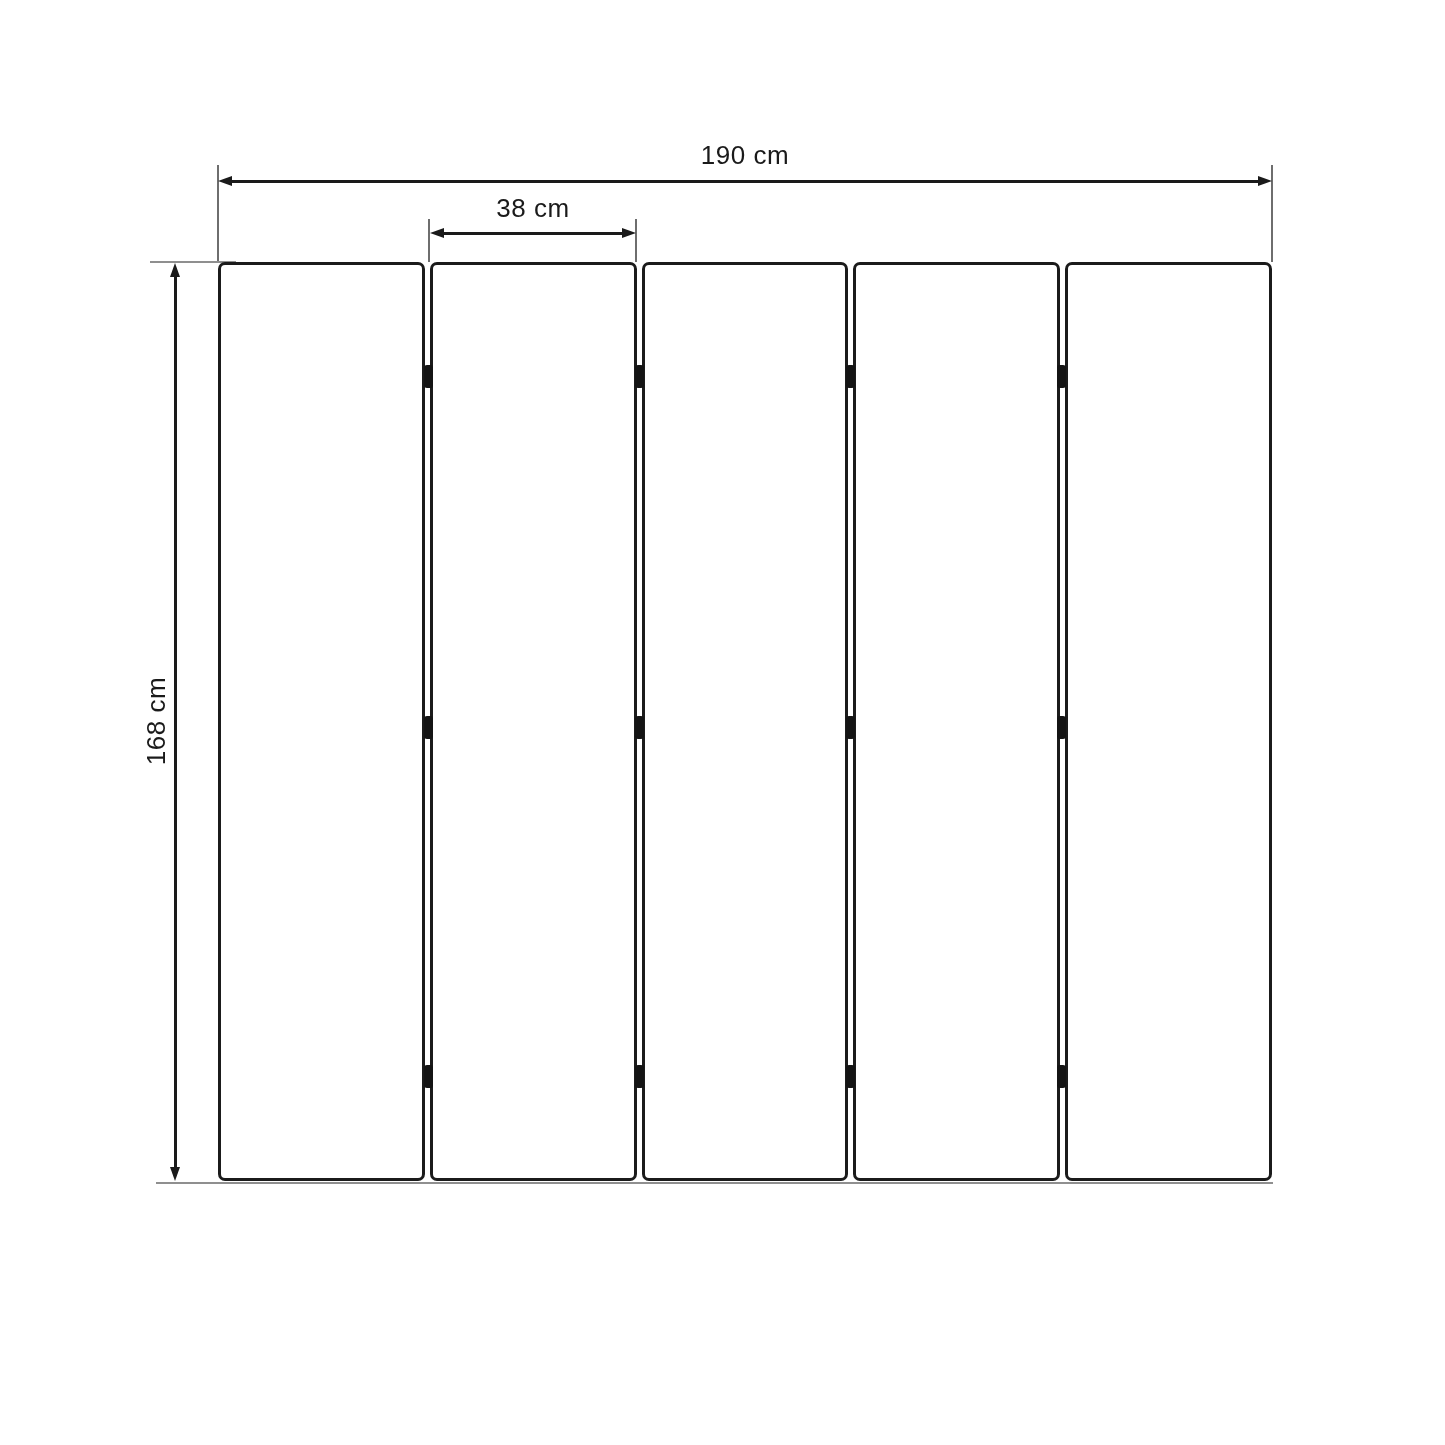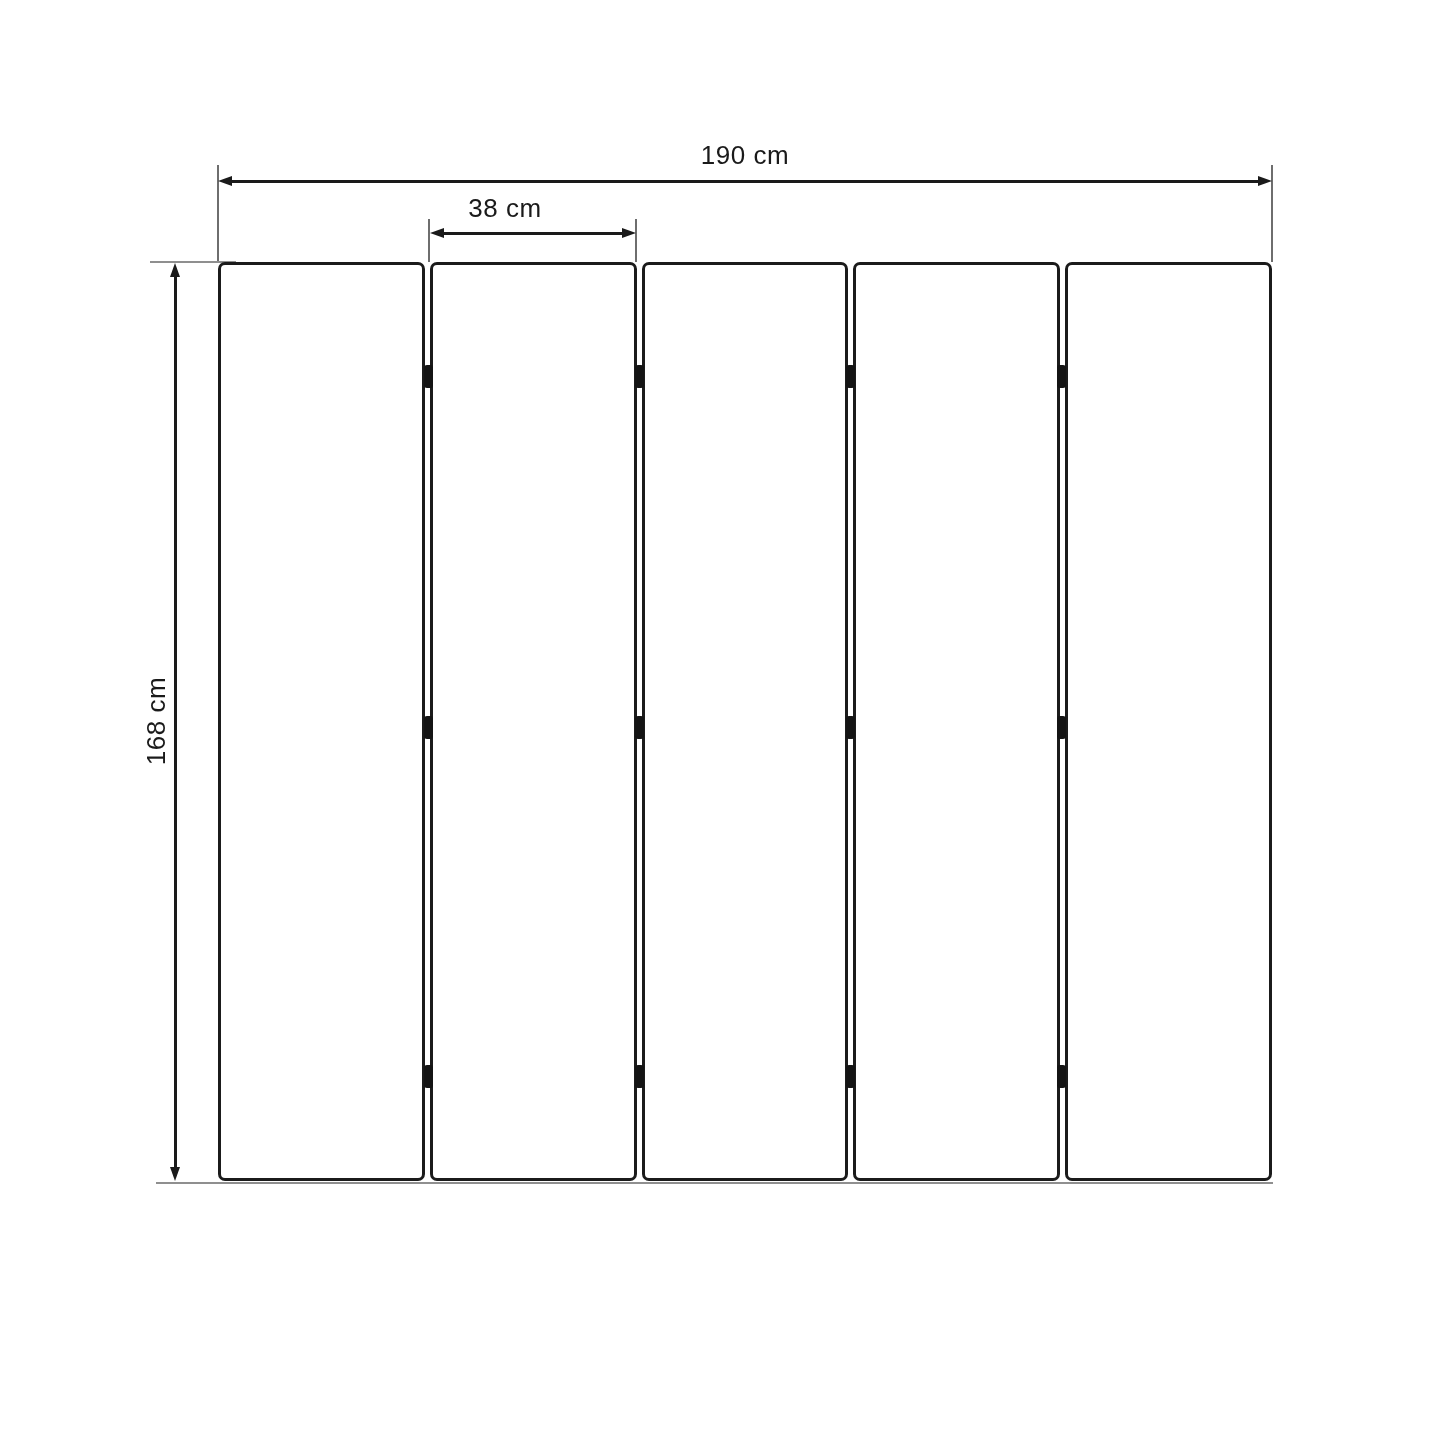--- a/index.html
+++ b/index.html
@@ -97,21 +97,21 @@
     white-space: nowrap;
     z-index: 6;
   }
   .label-total {
     left: 745px;
     top: 140px;
     transform: translateX(-50%);
     text-align: right;
   }
   .label-panel {
-    left: 505px;
+    left: 533px;
     top: 193px;
     transform: translateX(-50%);
   }
   .label-height {
     left: 156px;
     top: 721px;
     transform: translate(-50%, -50%) rotate(-90deg);
   }
 </style>
 </head>

